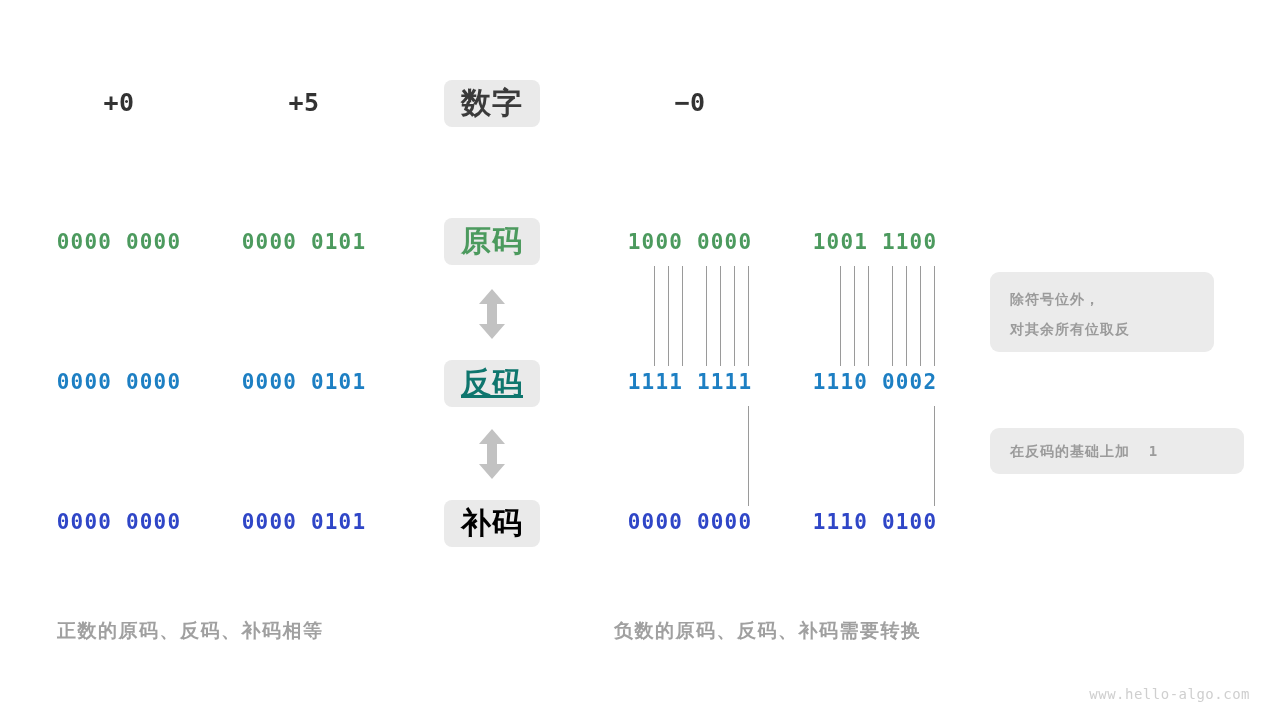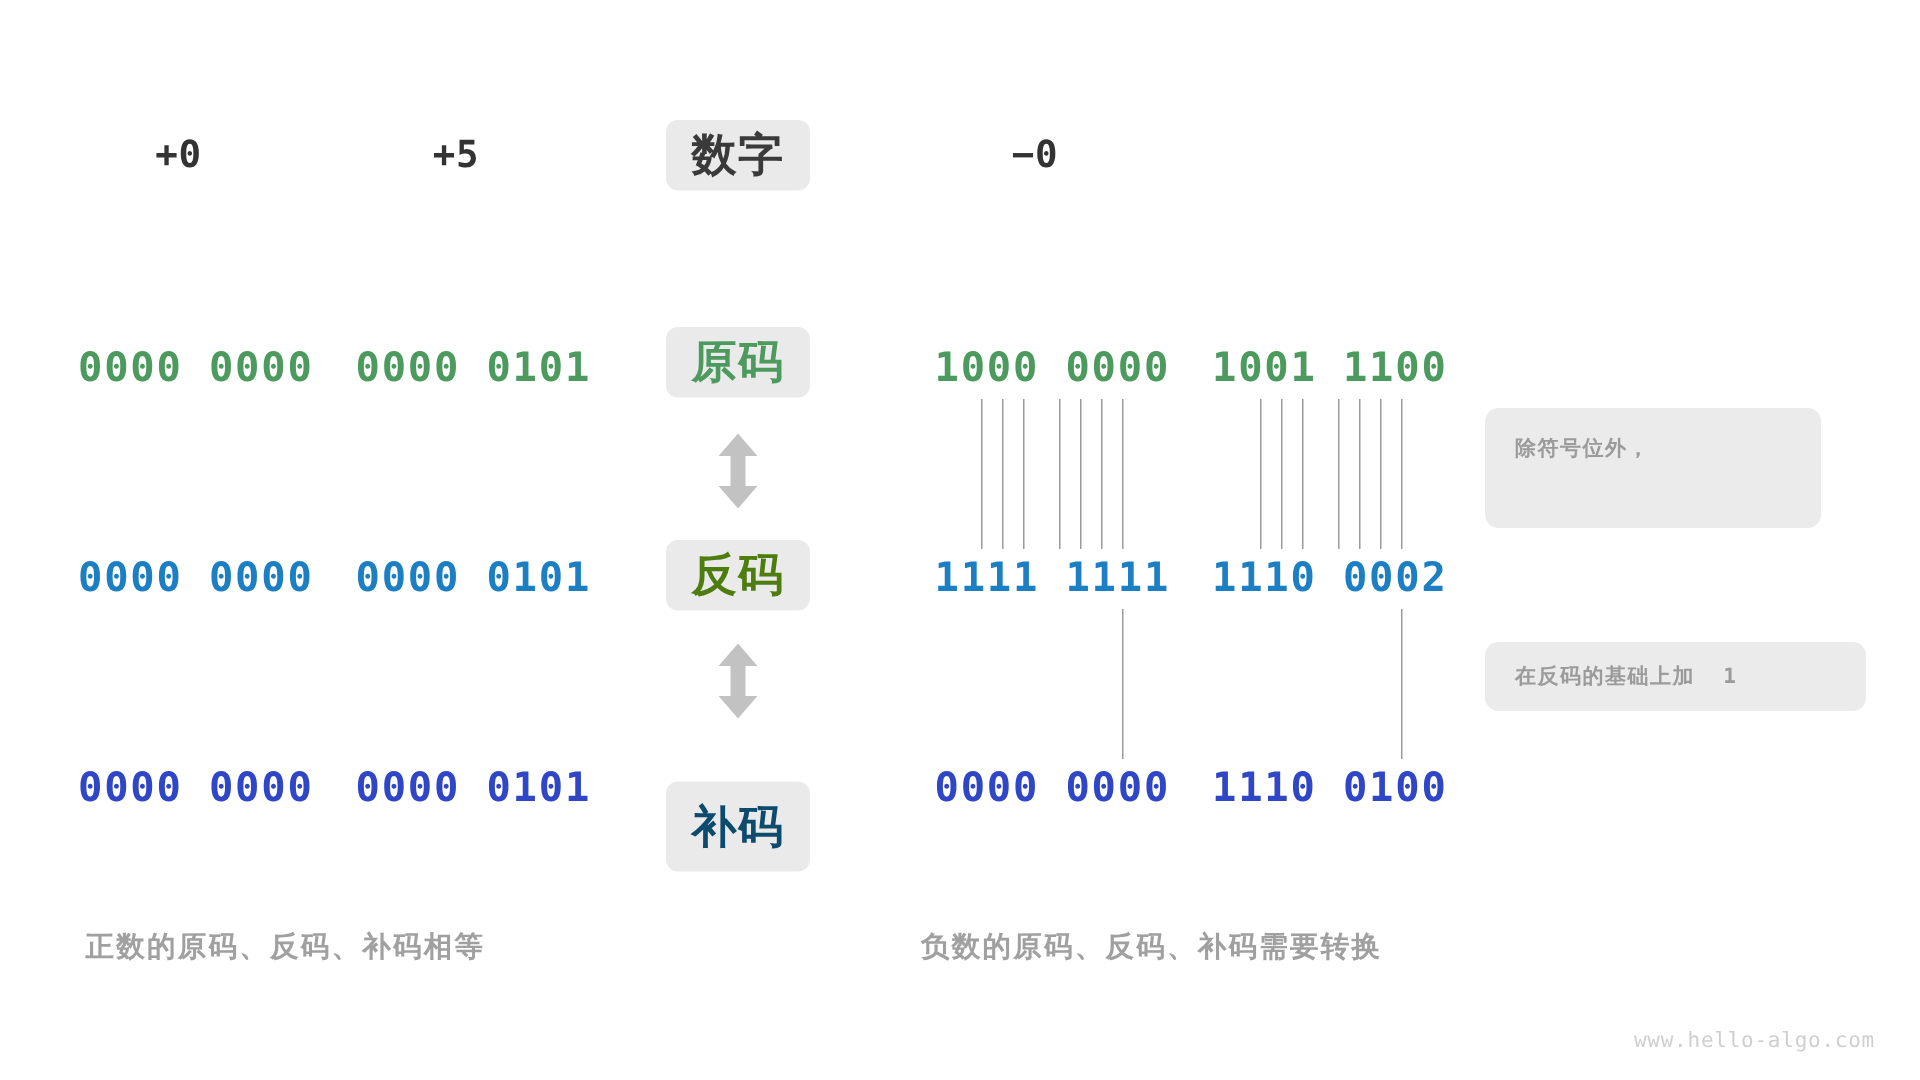--- a/index.html
+++ b/index.html
@@ -33,21 +33,21 @@
     font-family: "DejaVu Sans Mono", monospace;
     font-size: 25px;
     font-weight: 700;
     color: #333333;
     letter-spacing: 0.5px;
   }
 
   
   .bits {
     font-family: "DejaVu Sans Mono", monospace;
-    font-size: 27px;
+    font-size: 21px;
     font-weight: 700;
     letter-spacing: 1.2px;
   }
   .c-green  { color: #4c9a5e; }
   .c-blue   { color: #1d7fc3; }
   .c-indigo { color: #2f46c7; }
 
   
   .badge {
     position: absolute;
@@ -136,31 +136,31 @@
   <div class="badge" style="left:444px; top:218px; width:96px; height:47px; color:#4c9a5e;">原码</div>
 
   <div class="cell bits c-green" style="left:623px; top:230px; width:134px;">1000 0000</div>
 
   <div class="cell bits c-green" style="left:808px; top:230px; width:134px;">1001 1100</div>
 
   <div class="cell bits c-blue" style="left:52px;  top:370px; width:134px;">0000 0000</div>
 
   <div class="cell bits c-blue" style="left:237px; top:370px; width:134px;">0000 0101</div>
 
-  <div class="badge" style="left:444px; top:360px; width:96px; height:47px; color:#4d7c0f;">反码</div>
+  <div class="badge" style="left:444px; top:360px; width:96px; height:47px; color:#0f766e;text-decoration:underline;">反码</div>
 
   <div class="cell bits c-blue" style="left:623px; top:370px; width:134px;">1111 1111</div>
 
   <div class="cell bits c-blue" style="left:808px; top:370px; width:134px;">1110 0002</div>
 
   <div class="cell bits c-indigo" style="left:52px;  top:510px; width:134px;">0000 0000</div>
 
   <div class="cell bits c-indigo" style="left:237px; top:510px; width:134px;">0000 0101</div>
 
-  <div class="badge" style="left:444px; top:500px; width:96px; height:60px; color:#0c4a6e;margin-top:21px;">补码</div>
+  <div class="badge" style="left:444px; top:500px; width:96px; height:47px; color:#000000;">补码</div>
 
   <div class="cell bits c-indigo" style="left:623px; top:510px; width:134px;">0000 0000</div>
 
   <div class="cell bits c-indigo" style="left:808px; top:510px; width:134px;">1110 0100</div>
 
   <div class="vline" style="left:654px; top:266px; height:100px;"></div>
   <div class="vline" style="left:668px; top:266px; height:100px;"></div>
   <div class="vline" style="left:682px; top:266px; height:100px;"></div>
   <div class="vline" style="left:706px; top:266px; height:100px;"></div>
   <div class="vline" style="left:720px; top:266px; height:100px;"></div>
@@ -185,20 +185,21 @@
   </div>
 
   <div class="dbl-arrow" style="left:475px; top:428px;">
     <svg width="34" height="52" viewBox="0 0 34 52" xmlns="http://www.w3.org/2000/svg">
       <path d="M17 1 L30 16 L22 16 L22 36 L30 36 L17 51 L4 36 L12 36 L12 16 L4 16 Z" fill="#c2c2c2"></path>
     </svg>
   </div>
 
   <div class="note" style="left:990px; top:272px; width:224px; height:80px;">
     <div>除符号位外，</div>
+    <div>对其余所有位取反</div>
   </div>
 
   <div class="note" style="left:990px; top:428px; width:254px; height:46px; line-height:22px; ">
     <span>在反码的基础上加</span><span class="mono-one">&nbsp;&nbsp;1</span>
   </div>
 
   <div class="caption" style="left:614px; top:618px;">负数的原码、反码、补码需要转换</div>
 
   <div class="caption" style="left:57px;  top:618px;">正数的原码、反码、补码相等</div>
 

